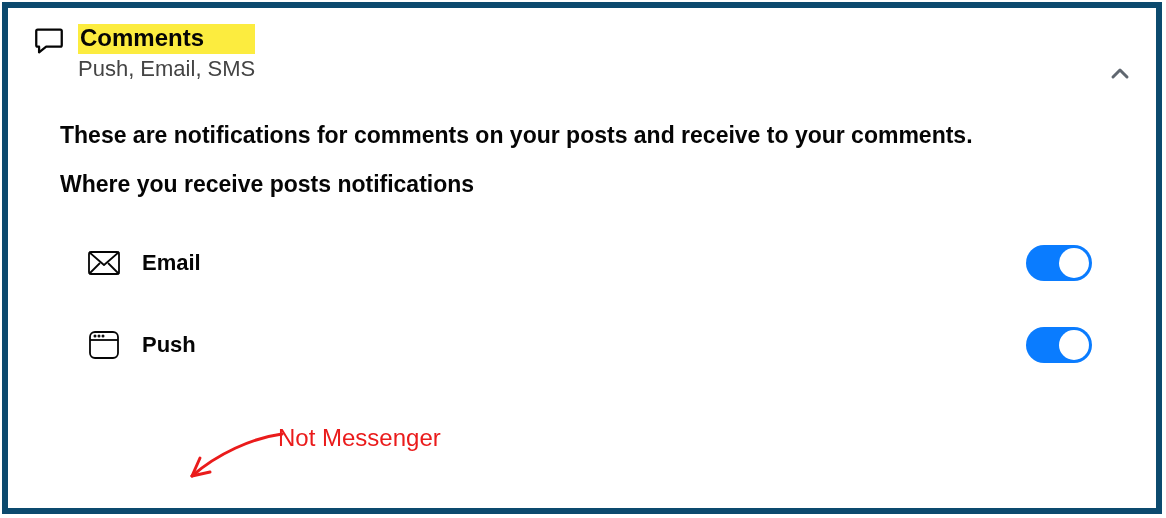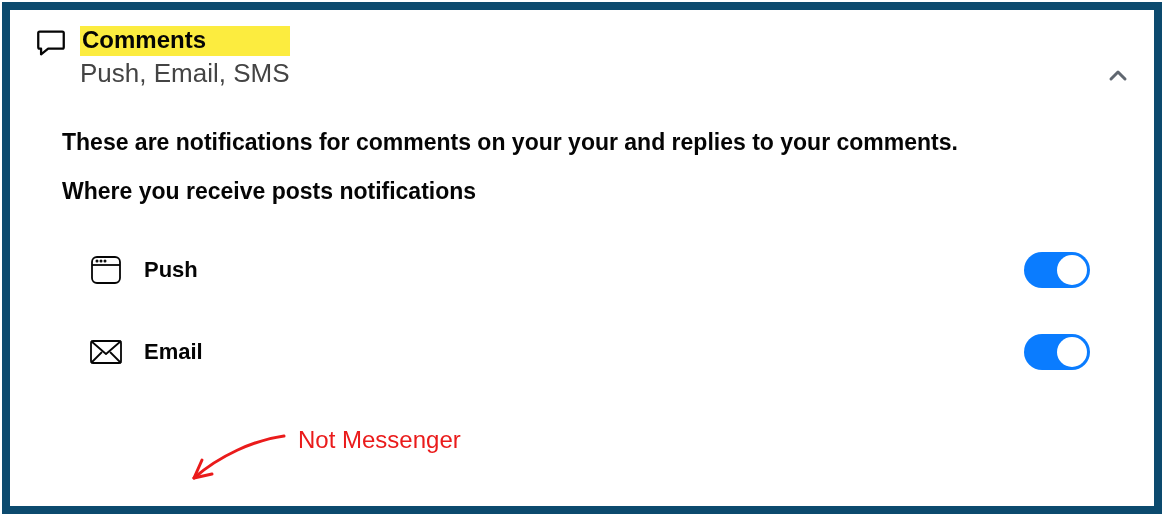--- a/index.html
+++ b/index.html
@@ -4,21 +4,21 @@
   <style>
     * { box-sizing: border-box; margin: 0; padding: 0; }
     body {
       font-family: -apple-system, BlinkMacSystemFont, "Segoe UI", Helvetica, Arial, sans-serif;
       background: #fff;
       width: 1166px;
       height: 518px;
       position: relative;
     }
     .panel {
-      border: 8px solid #0c4a6e;
+      border: 6px solid #0c4a6e;
       margin: 2px;
       width: 1160px;
       height: 512px;
       padding: 16px 20px 20px 24px;
       position: relative;
     }
     .header-row {
       display: flex;
       align-items: flex-start;
       gap: 12px;
@@ -28,21 +28,21 @@
     .section-title {
       font-size: 24px;
       font-weight: 700;
       color: #050505;
       display: inline-block;
       background: #fcec3f;
       padding: 0 6px 1px 2px;
       line-height: 1.2;
     }
     .section-subtitle {
-      font-size: 26px;
+      font-size: 22px;
       color: #444;
       margin-top: 2px;
     }
     .collapse-chevron {
       position: absolute;
       right: 24px;
       top: 54px;
     }
     .description {
       margin-top: 40px;
@@ -123,60 +123,60 @@
       <span class="section-title">Comments</span>
       <span class="section-subtitle">Push, Email, SMS</span>
     </div>
     <span class="collapse-chevron">
       <svg width="24" height="24" viewBox="0 0 24 24" fill="none" stroke="#606770" stroke-width="3" stroke-linecap="round" stroke-linejoin="round">
         <polyline points="5 15 12 8 19 15"></polyline>
       </svg>
     </span>
   </div>
 
-  <div class="description">These are notifications for comments on your your and replies to your comments.</div>
+  <div class="description">These are notifications for comments on your posts and receive to your comments.</div>
   <div class="subheading">Where you receive posts notifications</div>
 
   <div class="option-list">
+
+    <div class="option-row">
+      <span class="option-icon">
+        <svg width="34" height="26" viewBox="0 0 34 26" fill="none" stroke="#050505" stroke-width="1.8" stroke-linejoin="round">
+          <rect x="2" y="2" width="30" height="22" rx="2"></rect>
+          <polyline points="2,2 17,15 32,2"></polyline>
+          <line x1="2" y1="24" x2="13" y2="13"></line>
+          <line x1="32" y1="24" x2="21" y2="13"></line>
+        </svg>
+      </span>
+      <span class="option-label">Email</span>
+      <div class="toggle">
+          <div class="knob"></div>
+        </div>
+    </div>
 
     <div class="option-row">
       <span class="option-icon">
         <svg width="32" height="30" viewBox="0 0 32 30" fill="none" stroke="#050505" stroke-width="1.8">
           <rect x="2" y="2" width="28" height="26" rx="5" ry="5"></rect>
           <line x1="2" y1="10" x2="30" y2="10"></line>
           <circle cx="7" cy="6" r="0.6" fill="#050505"></circle>
           <circle cx="11" cy="6" r="0.6" fill="#050505"></circle>
           <circle cx="15" cy="6" r="0.6" fill="#050505"></circle>
         </svg>
       </span>
       <span class="option-label">Push</span>
       <div class="toggle">
           <div class="knob"></div>
         </div>
     </div>
 
-    <div class="option-row">
-      <span class="option-icon">
-        <svg width="34" height="26" viewBox="0 0 34 26" fill="none" stroke="#050505" stroke-width="1.8" stroke-linejoin="round">
-          <rect x="2" y="2" width="30" height="22" rx="2"></rect>
-          <polyline points="2,2 17,15 32,2"></polyline>
-          <line x1="2" y1="24" x2="13" y2="13"></line>
-          <line x1="32" y1="24" x2="21" y2="13"></line>
-        </svg>
-      </span>
-      <span class="option-label">Email</span>
-      <div class="toggle">
-          <div class="knob"></div>
-        </div>
-    </div>
-
 
   </div>
 
   <div class="annotation" style="left:174px; top:418px;">
     <svg width="110" height="64" viewBox="0 0 110 64">
       <path d="M100 8 C 70 12, 35 28, 10 50" stroke="#ea1b1b" stroke-width="3" fill="none" stroke-linecap="round"></path>
       <path d="M10 50 L28 46 M10 50 L18 32" stroke="#ea1b1b" stroke-width="3" fill="none" stroke-linecap="round"></path>
     </svg>
   </div>
-  <div class="annotation annotation-text" style="left:288px; top:416px;">Not Messenger</div>
+  <div class="annotation annotation-text" style="left:270px; top:416px;">Not Messenger</div>
 
 </div>
 
 </body></html>

